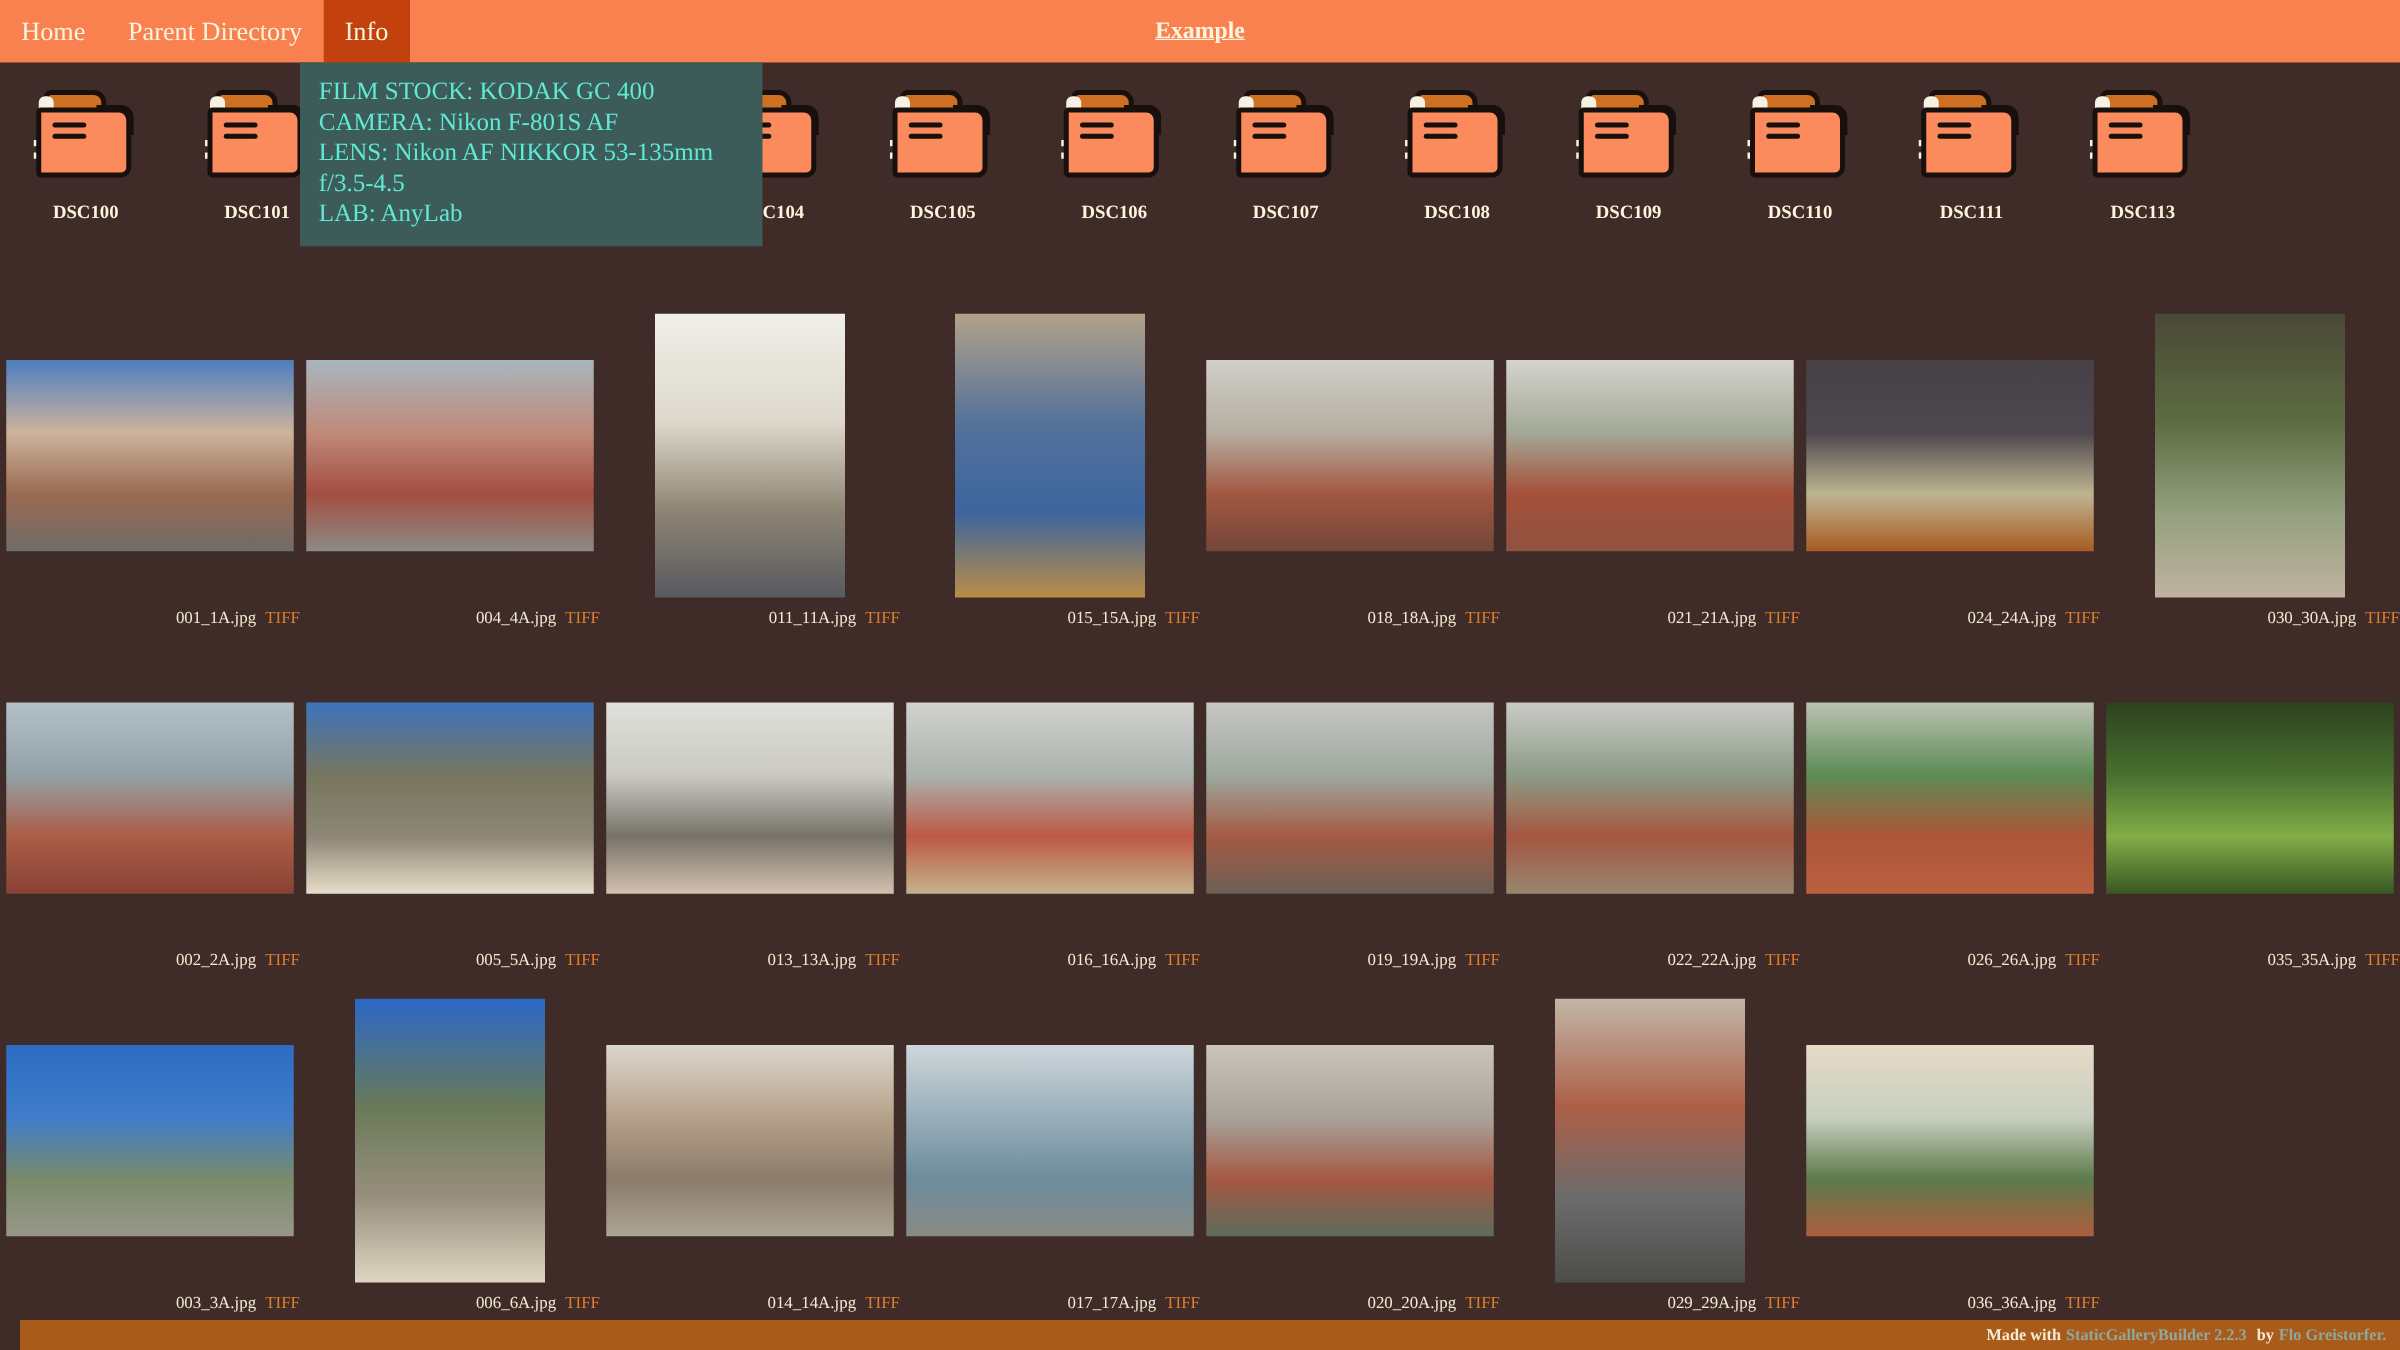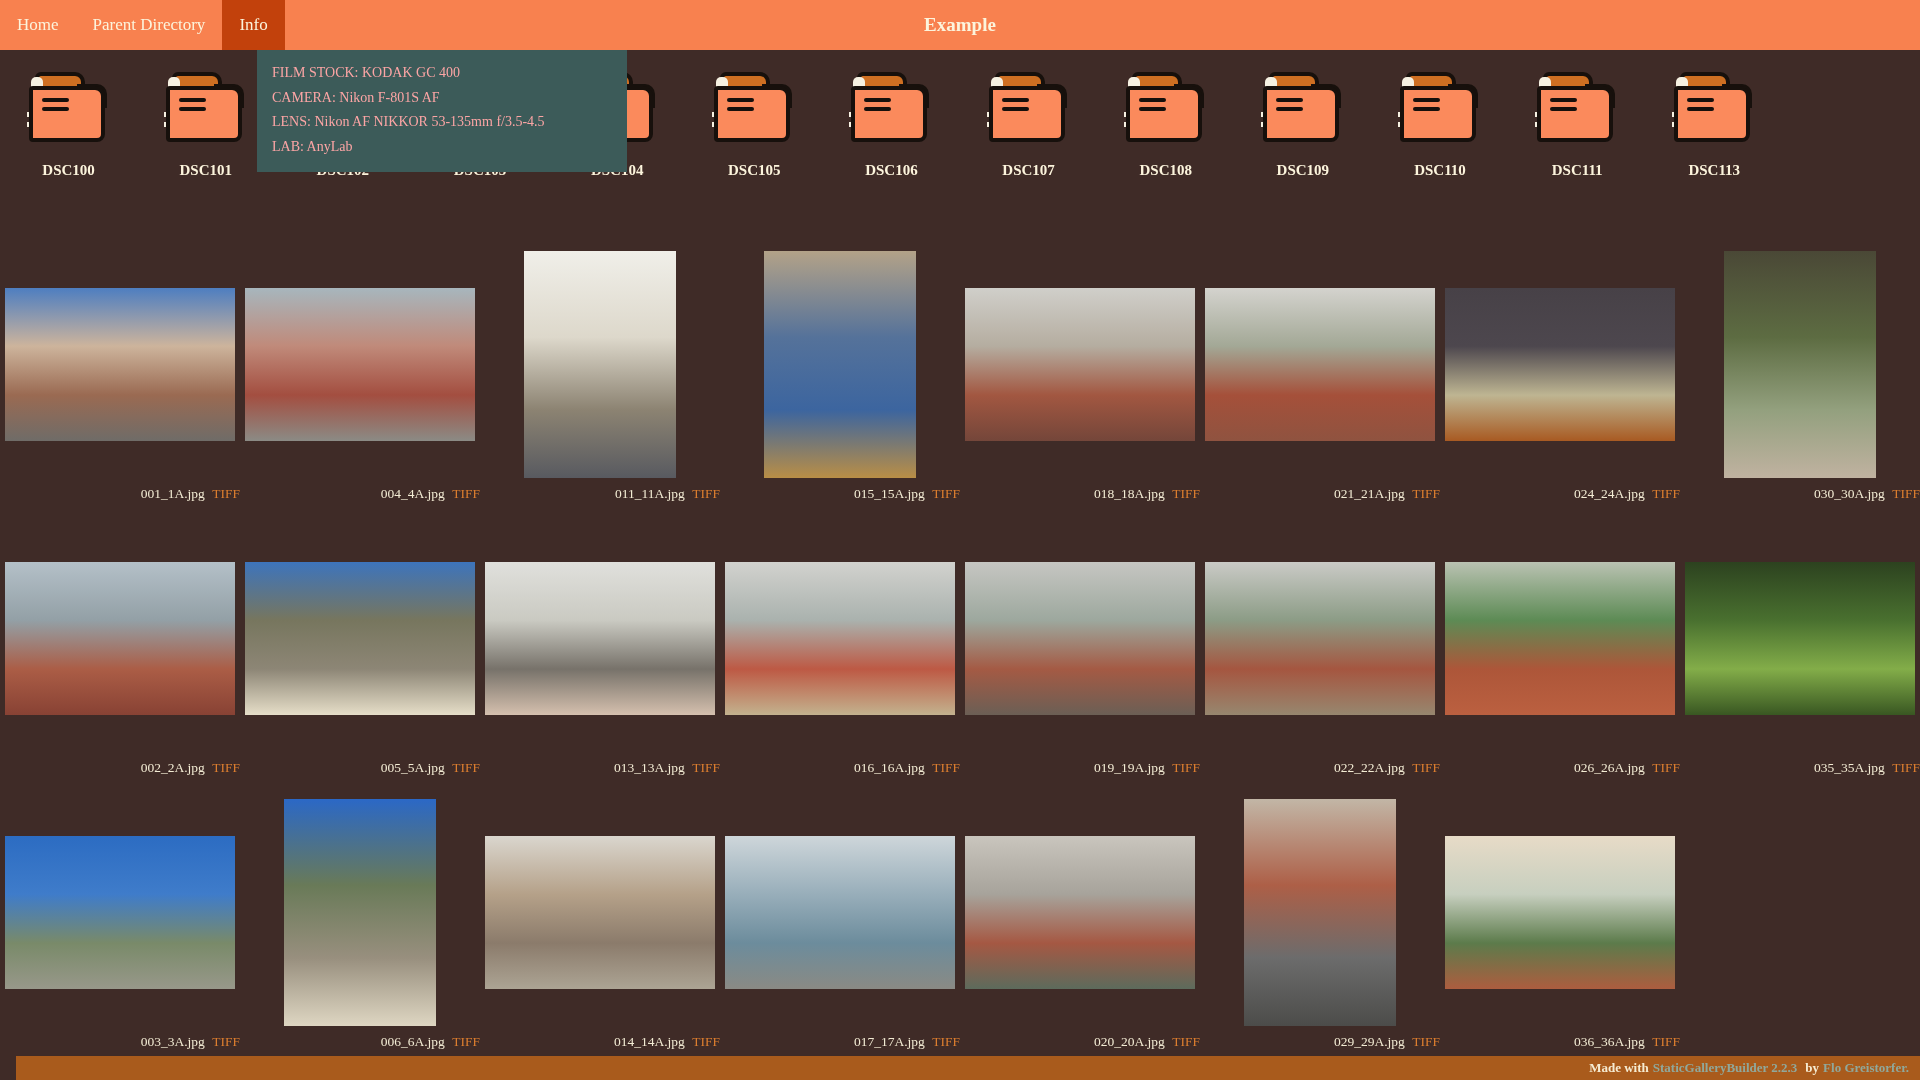--- a/index.html
+++ b/index.html
@@ -10,35 +10,35 @@
     color:#FCF4DC;
     position:relative;
   }
 
   
   nav {
     position:relative; height:50px; background:#F8814F;
     display:flex; align-items:stretch;
   }
   .nav-item {
-    line-height:50px; padding:0 17px; font-size:17px;
+    line-height:50px; padding:0 17px; font-size:21px;
     color:#FCF4DC; cursor:pointer; white-space:nowrap;
   }
   .nav-item.active { background:#c2410c; }
   .nav-title {
     position:absolute; left:50%; top:0; transform:translateX(-50%);
-    line-height:50px; font-size:19px; font-weight:bold; color:#FCF4DC;
+    line-height:50px; font-size:19px; font-weight:bold; color:#FCF4DC;text-decoration:underline;
   }
 
   
   .info-panel {
-    position:absolute; left:257px; top:50px; width:370px;
-    background:#3C5B59; color:#fca5a5;
+    position:absolute; left:240px; top:50px; width:370px;
+    background:#3C5B59; color:#5eead4;
     padding:11px 15px 13px 15px; z-index:6;
-    font-size:14px; line-height:24.5px;
+    font-size:20px; line-height:24.5px;
   }
 
   
   .folders {
     height:184px;
     display:grid; grid-template-columns:repeat(14,1fr);
   }
   .folder-cell {
     display:flex; flex-direction:column; align-items:center;
     padding-top:22px; cursor:pointer;

